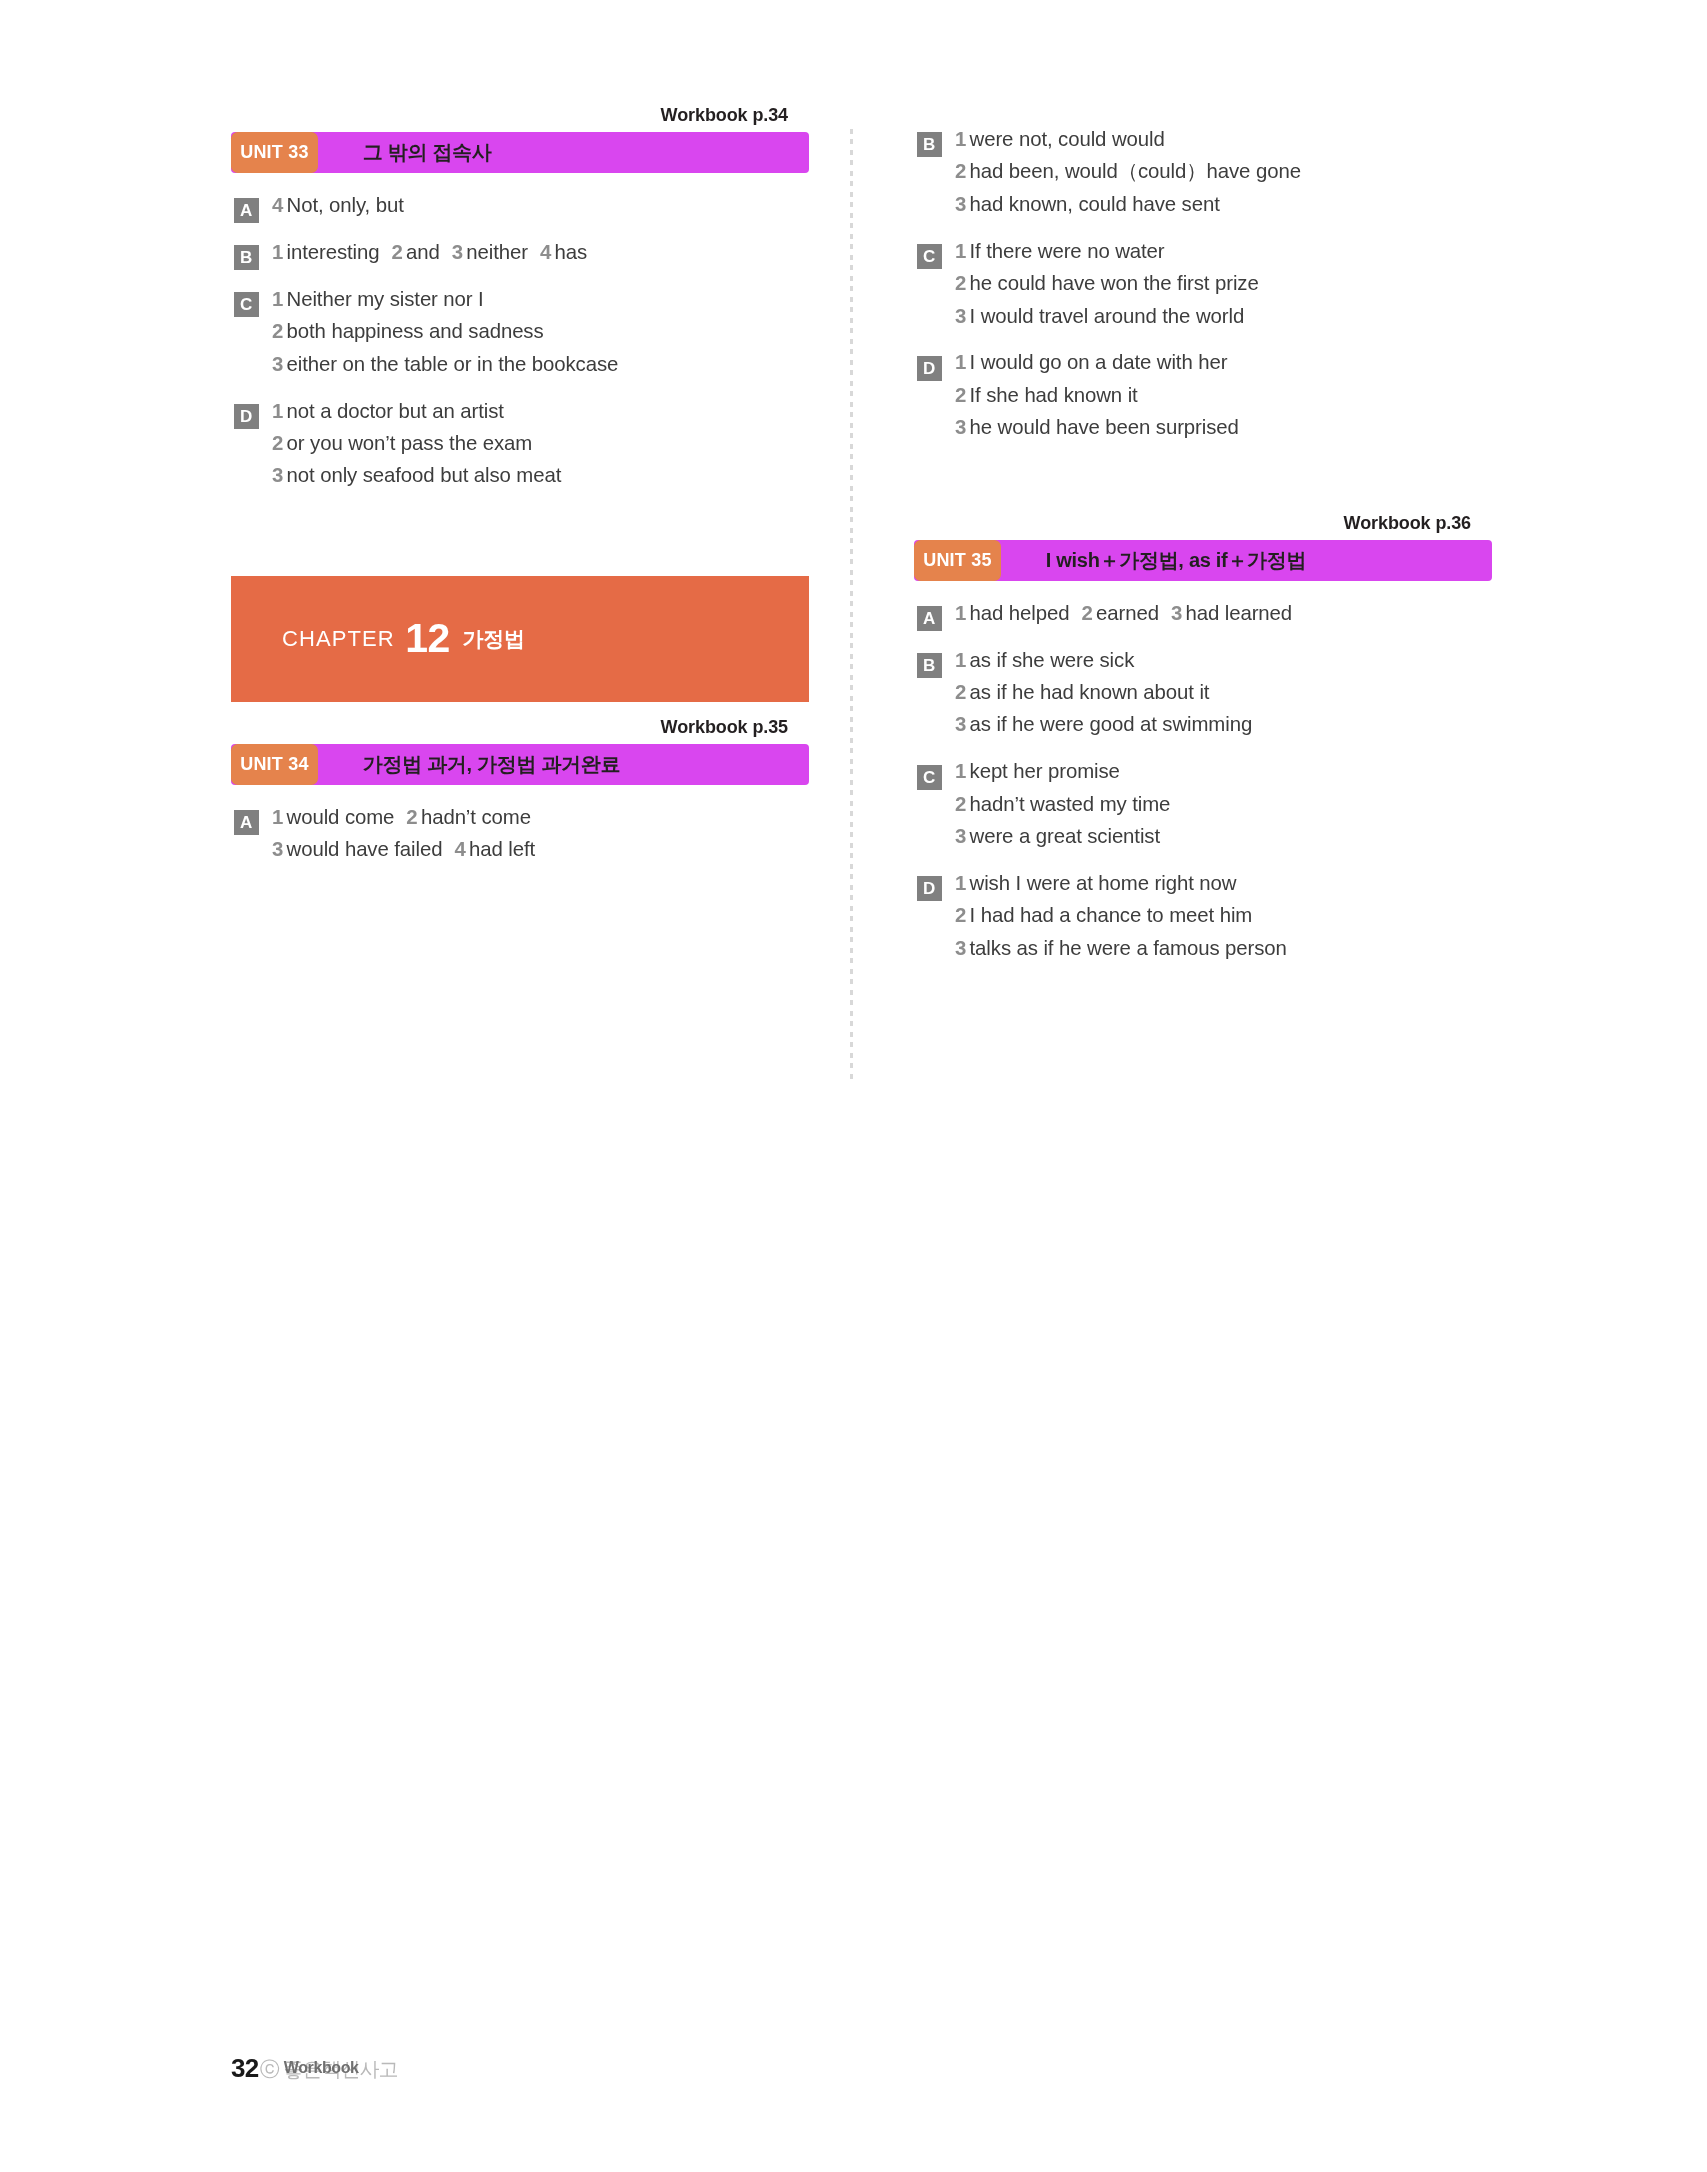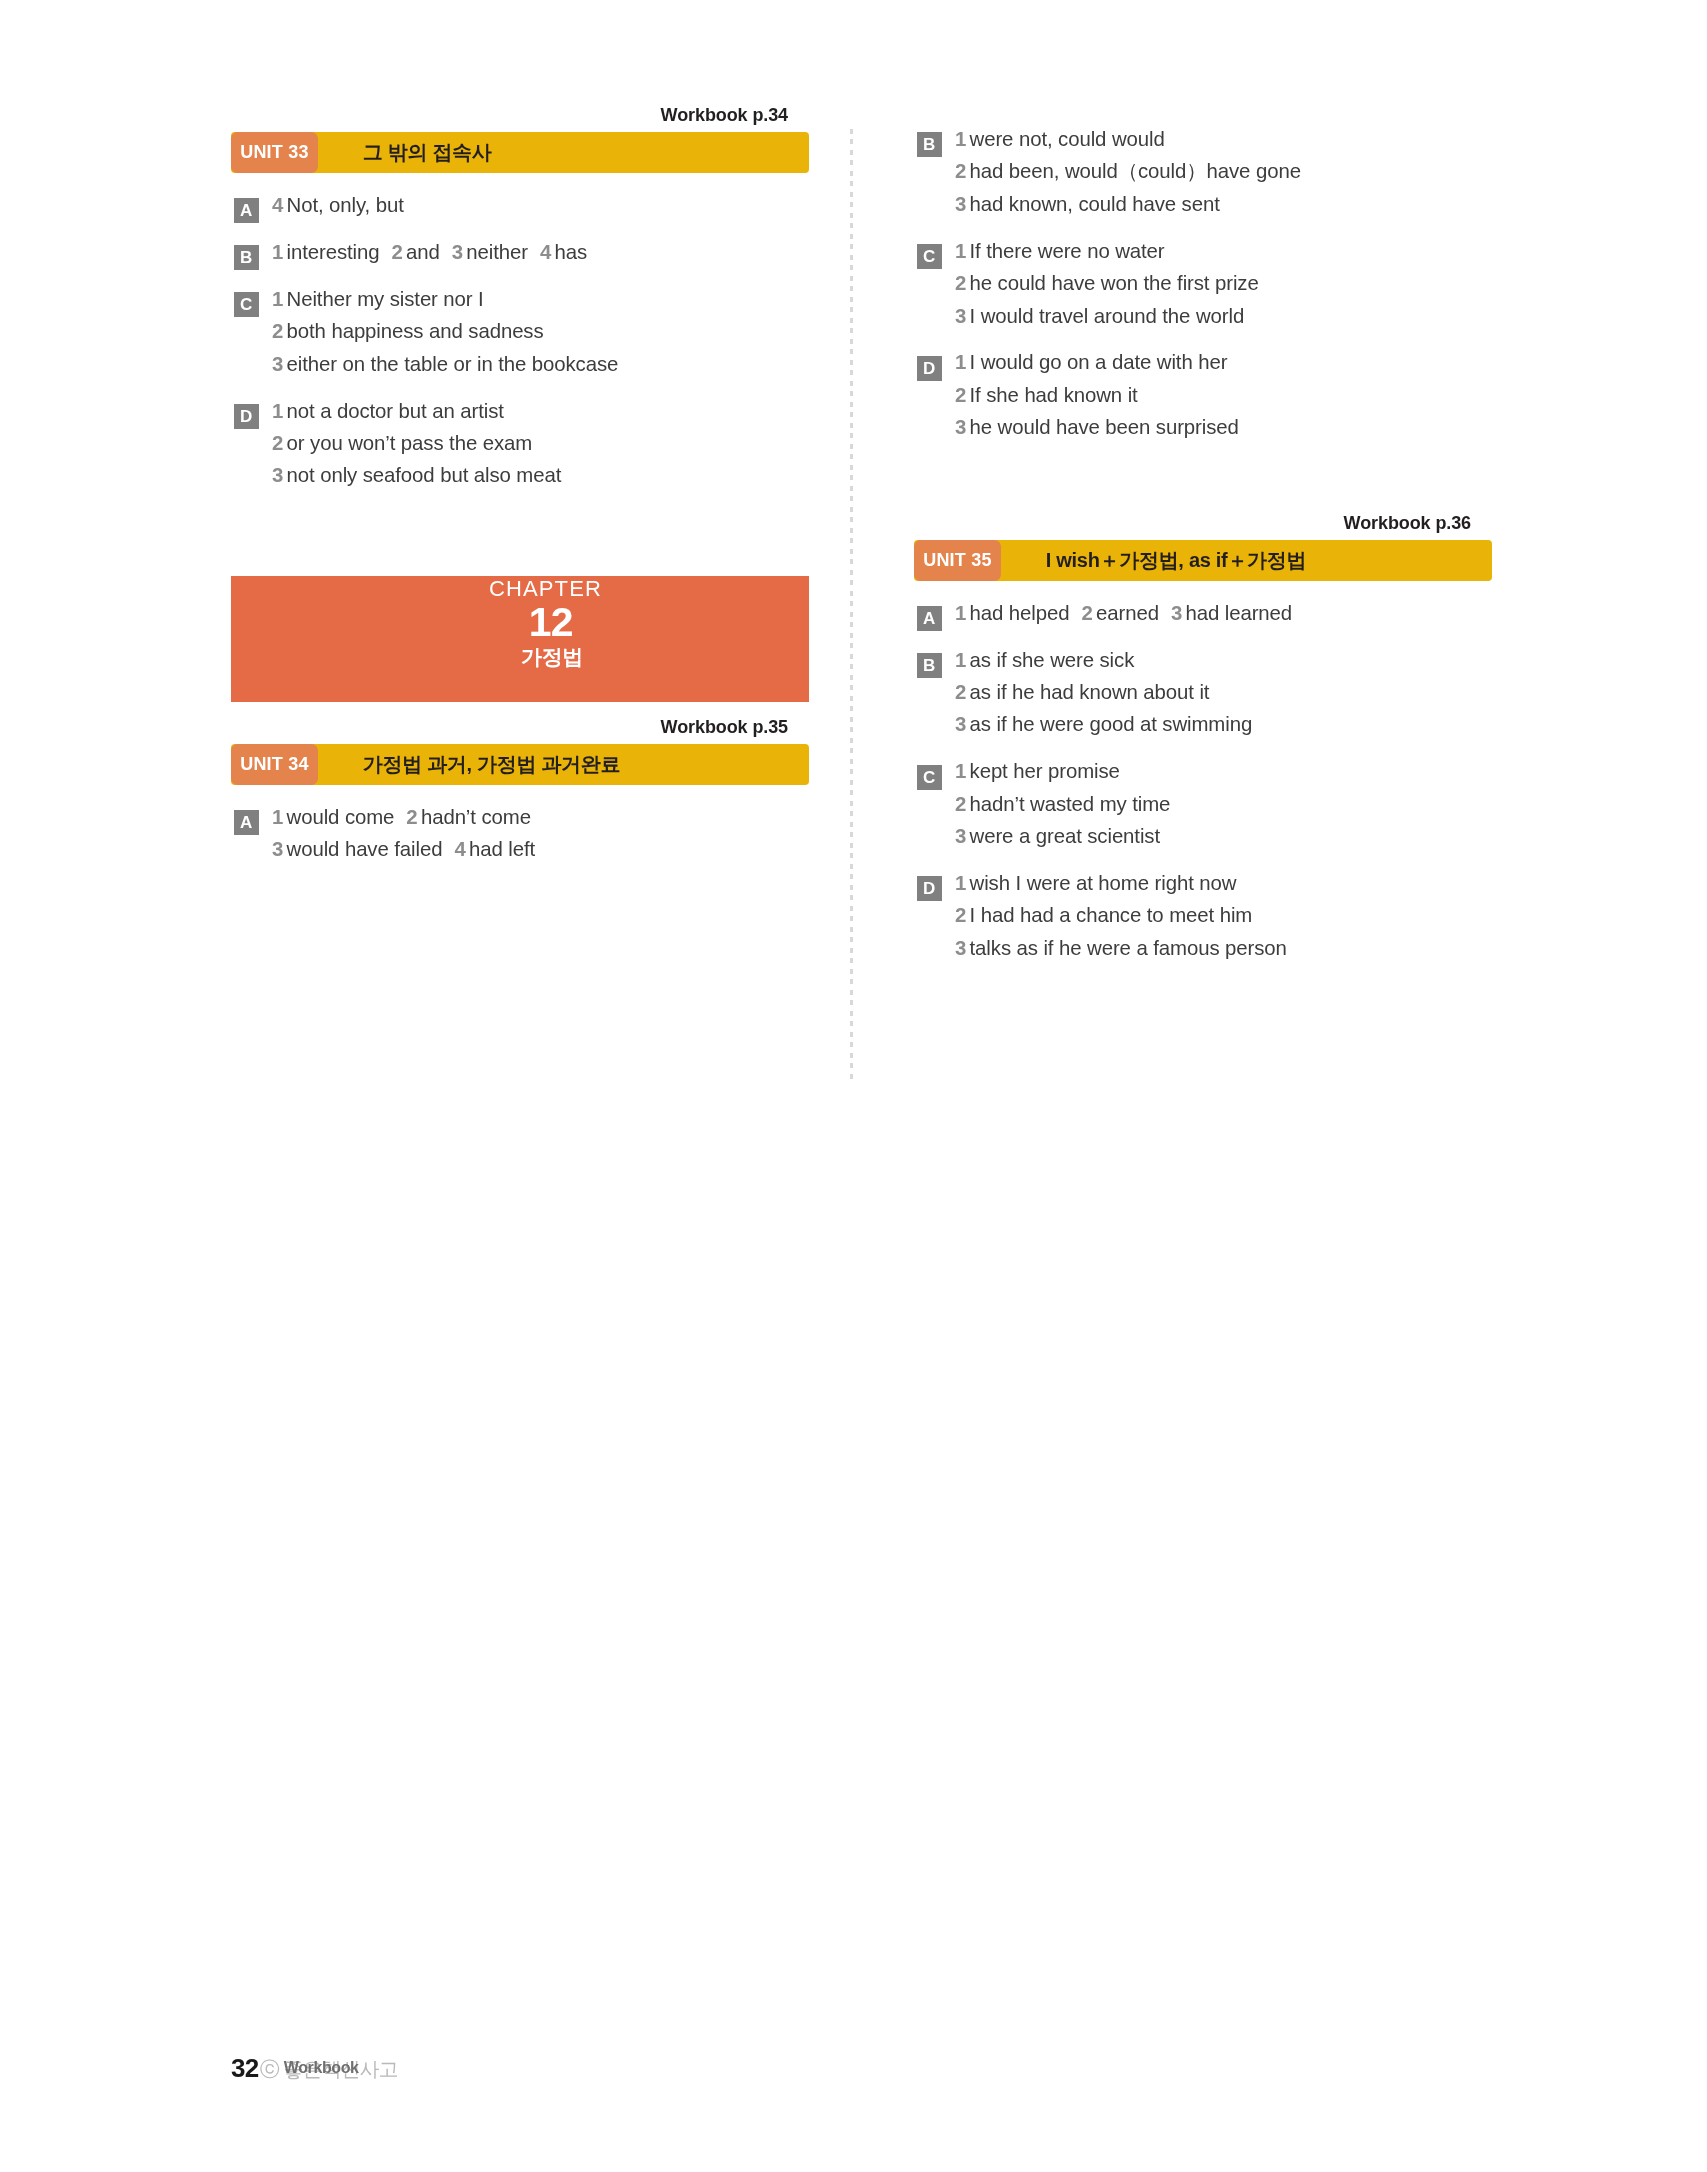--- a/index.html
+++ b/index.html
@@ -55,21 +55,21 @@
     font-stretch: condensed;
     line-height: 1;
     padding-right: 21px;
   }
 
   
   .unit-band {
     position: relative;
     height: 41px;
     margin-top: 8px;
-    background: #eab308;
+    background: #d946ef;
     border-radius: 4px;
     display: flex;
     align-items: center;
   }
   .unit-badge {
     flex: 0 0 auto;
     min-width: 84px;
     height: 41px;
     background: #e5834c;
     border-radius: 6.6px;
@@ -95,21 +95,20 @@
 
   
   .chapter-banner {
     margin-top: 0;
     height: 126px;
     background: #e56b46;
     display: flex;
     align-items: center;
     padding-left: 51px;
     box-sizing: border-box;
-    flex-direction: column;
   }
   .chapter-word {
     color: #ffffff;
     font-size: 22px;
     font-weight: 400;
     letter-spacing: 1.1px;
   }
   .chapter-num {
     color: #ffffff;
     font-size: 41px;

